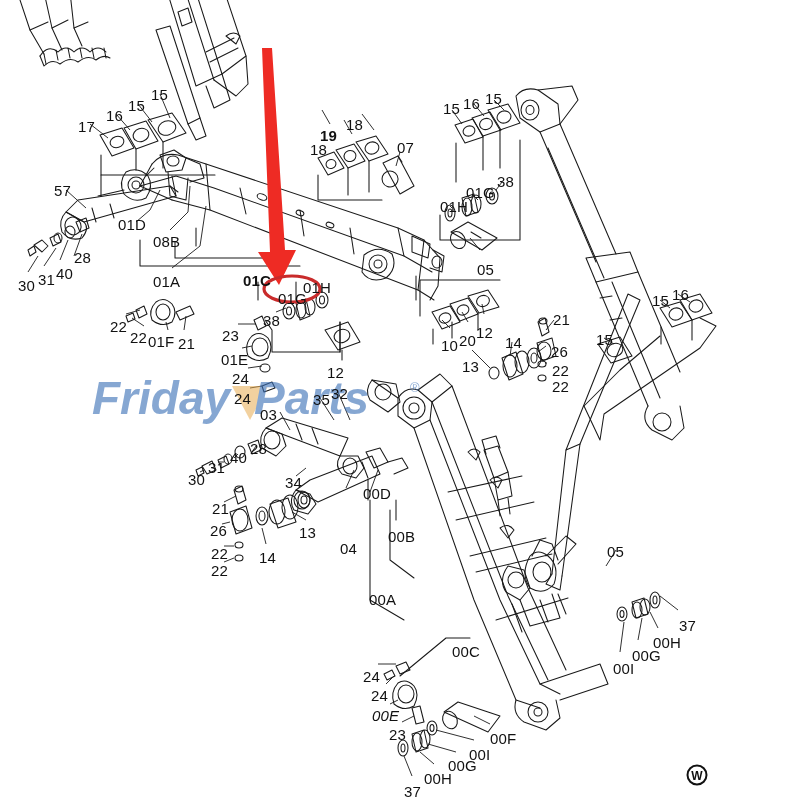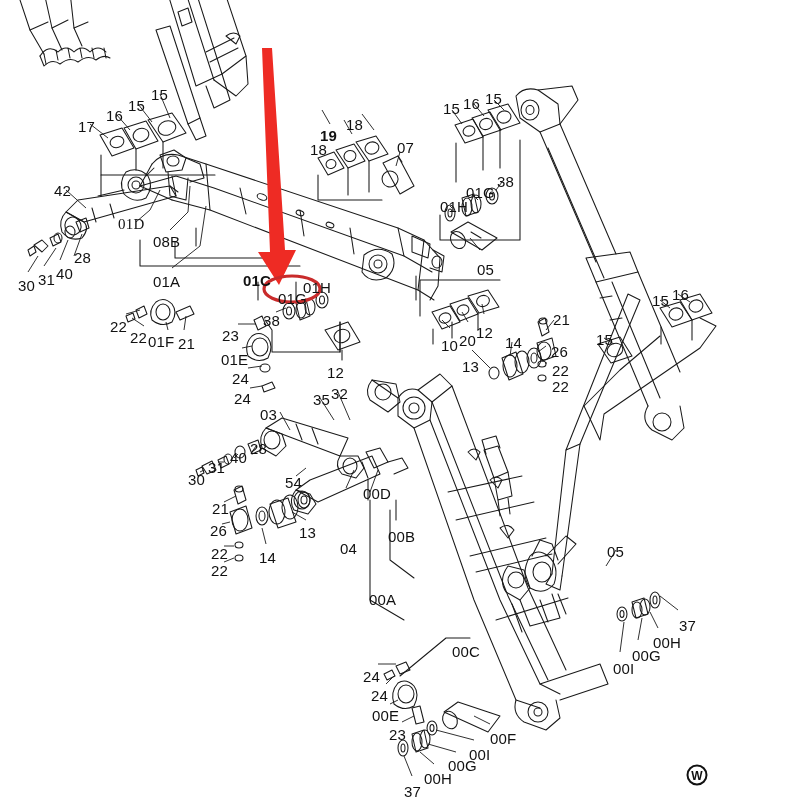--- a/index.html
+++ b/index.html
@@ -460,33 +460,43 @@
 
   <svg width="800" height="800" viewBox="0 0 800 800" style="pointer-events:none;">
     <g>
       <path d="M262 48 L272 48 L285 250 L296 250 L279 285 L258 252 L270 252 Z" fill="#ee2b24" stroke="none"></path>
     </g>
     <g>
       <ellipse cx="292" cy="289" rx="28" ry="13" fill="none" stroke="#c92b2b" stroke-width="3.2"></ellipse>
     </g>
   </svg>
 
+  <div class="wm" style="left:92px;top:372px;width:420px;height:56px;">
+    <svg width="420" height="56" viewBox="0 0 420 56">
+      <g opacity="0.62">
+        <text x="0" y="42" font-family="Liberation Sans, sans-serif" font-size="46" font-weight="bold" font-style="italic" fill="#3d72b8">Friday</text>
+        <path d="M140 14 L176 14 L158 48 Z" fill="#e8a94a" opacity="0.85"></path>
+        <text x="162" y="42" font-family="Liberation Sans, sans-serif" font-size="46" font-weight="bold" font-style="italic" fill="#3d72b8">Parts</text>
+        <text x="318" y="20" font-family="Liberation Sans, sans-serif" font-size="13" fill="#3d72b8">®</text>
+      </g>
+    </svg>
+  </div>
 
   <svg class="wm" style="left:684px;top:762px;" width="26" height="26" viewBox="0 0 26 26">
     <circle cx="13" cy="13" r="9.5" fill="none" stroke="#111" stroke-width="2"></circle>
     <text x="13" y="18" text-anchor="middle" font-size="12" font-family="Liberation Sans, sans-serif" font-weight="bold" fill="#111">W</text>
   </svg>
 
   <div id="callout-layer">
       <div class="lbl" style="left: 78px; top: 118px;">17</div>
       <div class="lbl" style="left: 106px; top: 107px;">16</div>
       <div class="lbl" style="left: 128px; top: 97px;">15</div>
       <div class="lbl" style="left: 151px; top: 86px;">15</div>
-      <div class="lbl" style="left: 54px; top: 182px;">42</div>
-      <div class="lbl" style="left: 118px; top: 216px; font-family: Liberation Serif, serif;">01D</div>
+      <div class="lbl" style="left: 54px; top: 182px;">57</div>
+      <div class="lbl" style="left: 118px; top: 216px;">01D</div>
       <div class="lbl" style="left: 153px; top: 233px;">08B</div>
       <div class="lbl" style="left: 153px; top: 273px;">01A</div>
       <div class="lbl" style="left: 74px; top: 249px;">28</div>
       <div class="lbl" style="left: 56px; top: 265px;">40</div>
       <div class="lbl" style="left: 38px; top: 271px;">31</div>
       <div class="lbl" style="left: 18px; top: 277px;">30</div>
       <div class="lbl" style="left: 110px; top: 318px;">22</div>
       <div class="lbl" style="left: 130px; top: 329px;">22</div>
       <div class="lbl" style="left: 148px; top: 333px;">01F</div>
       <div class="lbl" style="left: 178px; top: 335px;">21</div>
@@ -522,40 +532,40 @@
       <div class="lbl" style="left: 596px; top: 331px;">15</div>
       <div class="lbl" style="left: 652px; top: 292px;">15</div>
       <div class="lbl" style="left: 672px; top: 286px;">16</div>
       <div class="lbl" style="left: 260px; top: 406px;">03</div>
       <div class="lbl" style="left: 313px; top: 391px;">35</div>
       <div class="lbl" style="left: 331px; top: 385px;">32</div>
       <div class="lbl" style="left: 250px; top: 440px;">28</div>
       <div class="lbl" style="left: 230px; top: 449px;">40</div>
       <div class="lbl" style="left: 208px; top: 459px;">31</div>
       <div class="lbl" style="left: 188px; top: 471px;">30</div>
-      <div class="lbl" style="left: 285px; top: 474px;">54</div>
+      <div class="lbl" style="left: 285px; top: 474px;">34</div>
       <div class="lbl" style="left: 340px; top: 492px; margin-top: 48px;">04</div>
       <div class="lbl" style="left: 363px; top: 485px;">00D</div>
       <div class="lbl" style="left: 212px; top: 500px;">21</div>
       <div class="lbl" style="left: 210px; top: 522px;">26</div>
       <div class="lbl" style="left: 299px; top: 524px;">13</div>
       <div class="lbl" style="left: 259px; top: 549px;">14</div>
       <div class="lbl" style="left: 211px; top: 545px;">22</div>
       <div class="lbl" style="left: 211px; top: 562px;">22</div>
       <div class="lbl" style="left: 388px; top: 528px;">00B</div>
       <div class="lbl" style="left: 369px; top: 591px;">00A</div>
       <div class="lbl" style="left: 452px; top: 643px;">00C</div>
       <div class="lbl" style="left: 607px; top: 543px;">05</div>
       <div class="lbl" style="left: 679px; top: 617px;">37</div>
       <div class="lbl" style="left: 653px; top: 634px;">00H</div>
       <div class="lbl" style="left: 632px; top: 647px;">00G</div>
       <div class="lbl" style="left: 613px; top: 660px;">00I</div>
       <div class="lbl" style="left: 363px; top: 668px;">24</div>
       <div class="lbl" style="left: 371px; top: 687px;">24</div>
-      <div class="lbl" style="left: 372px; top: 707px;">00E</div>
+      <div class="lbl" style="left: 372px; top: 707px; font-style: italic;">00E</div>
       <div class="lbl" style="left: 389px; top: 726px;">23</div>
       <div class="lbl" style="left: 490px; top: 730px;">00F</div>
       <div class="lbl" style="left: 469px; top: 746px;">00I</div>
       <div class="lbl" style="left: 448px; top: 757px;">00G</div>
       <div class="lbl" style="left: 424px; top: 770px;">00H</div>
       <div class="lbl" style="left: 404px; top: 783px;">37</div>
     </div>
 
 </div>
 

